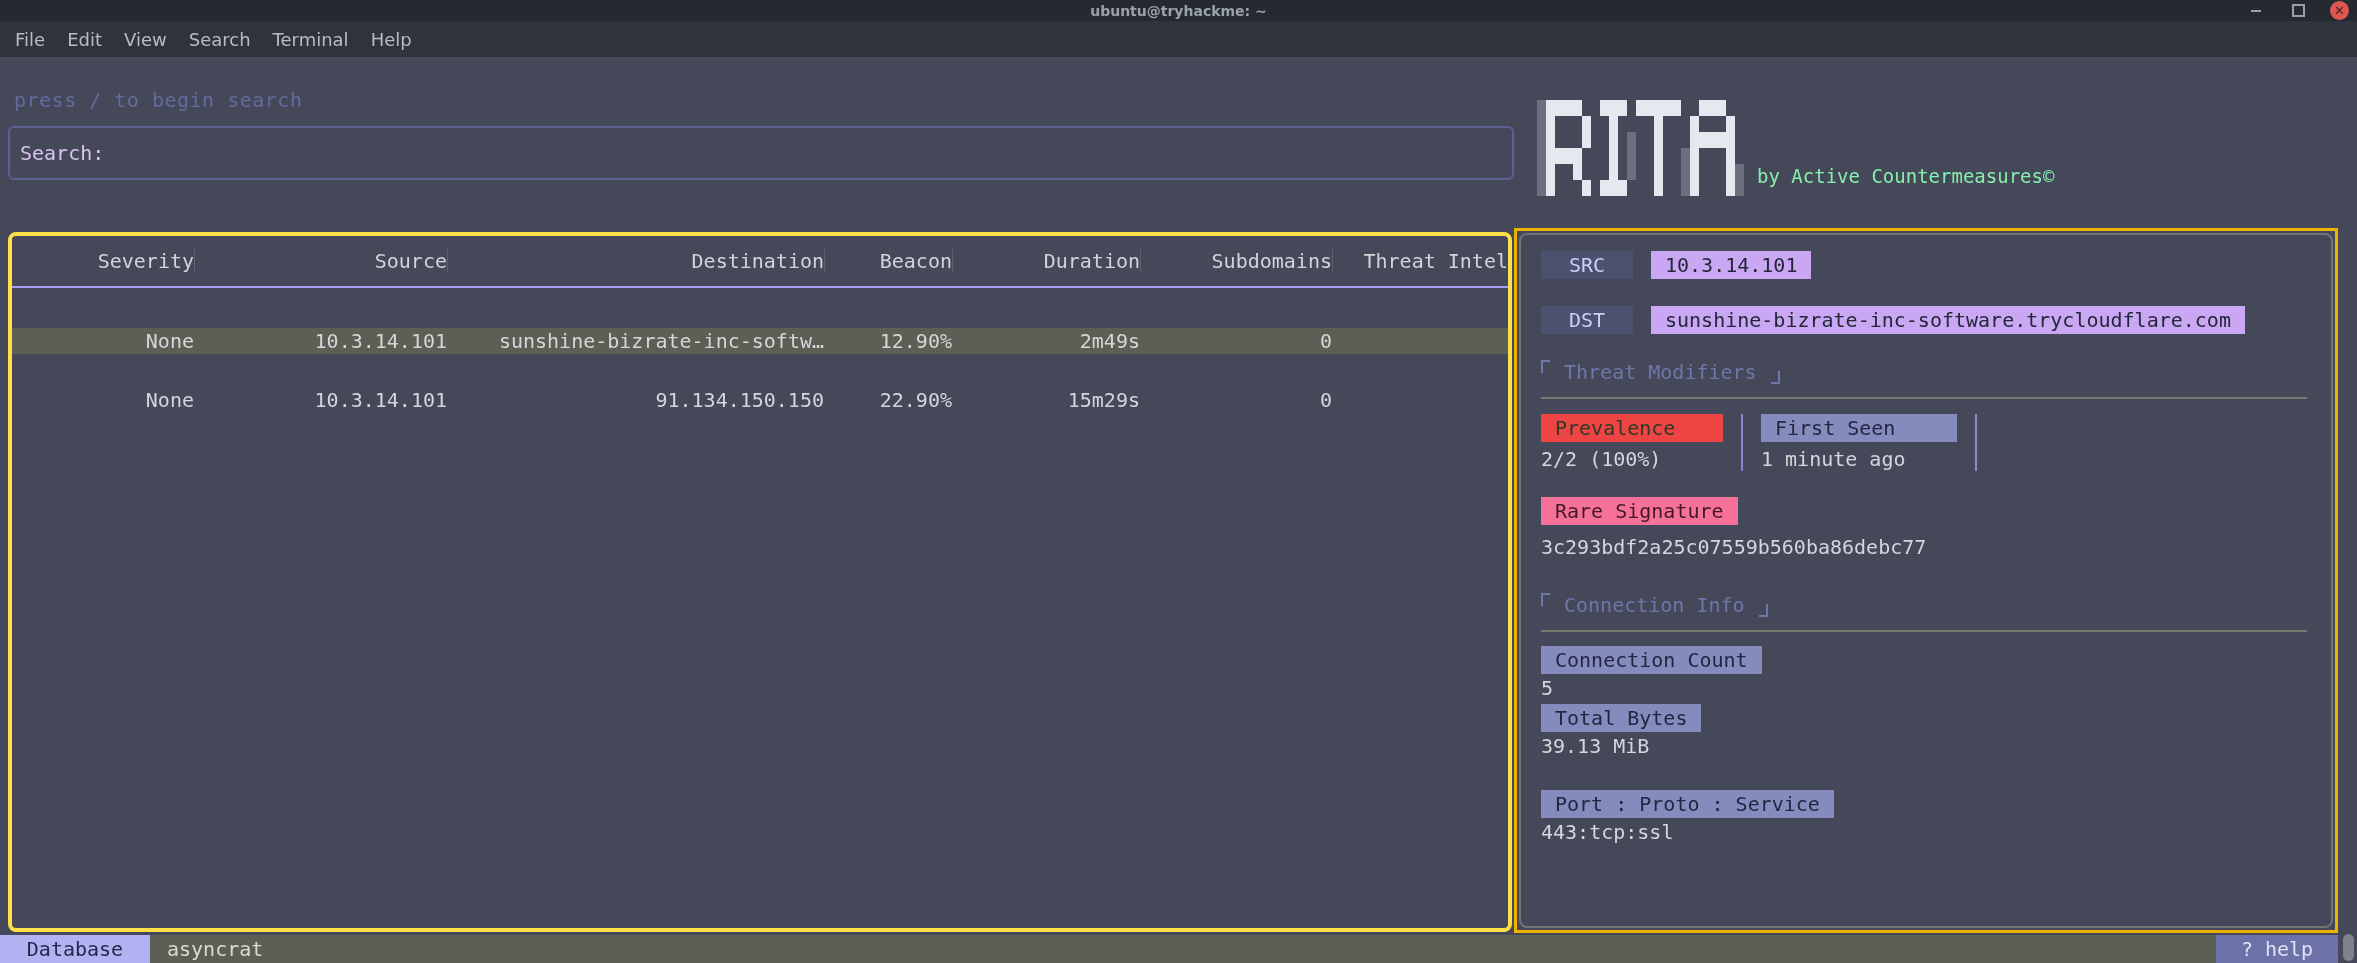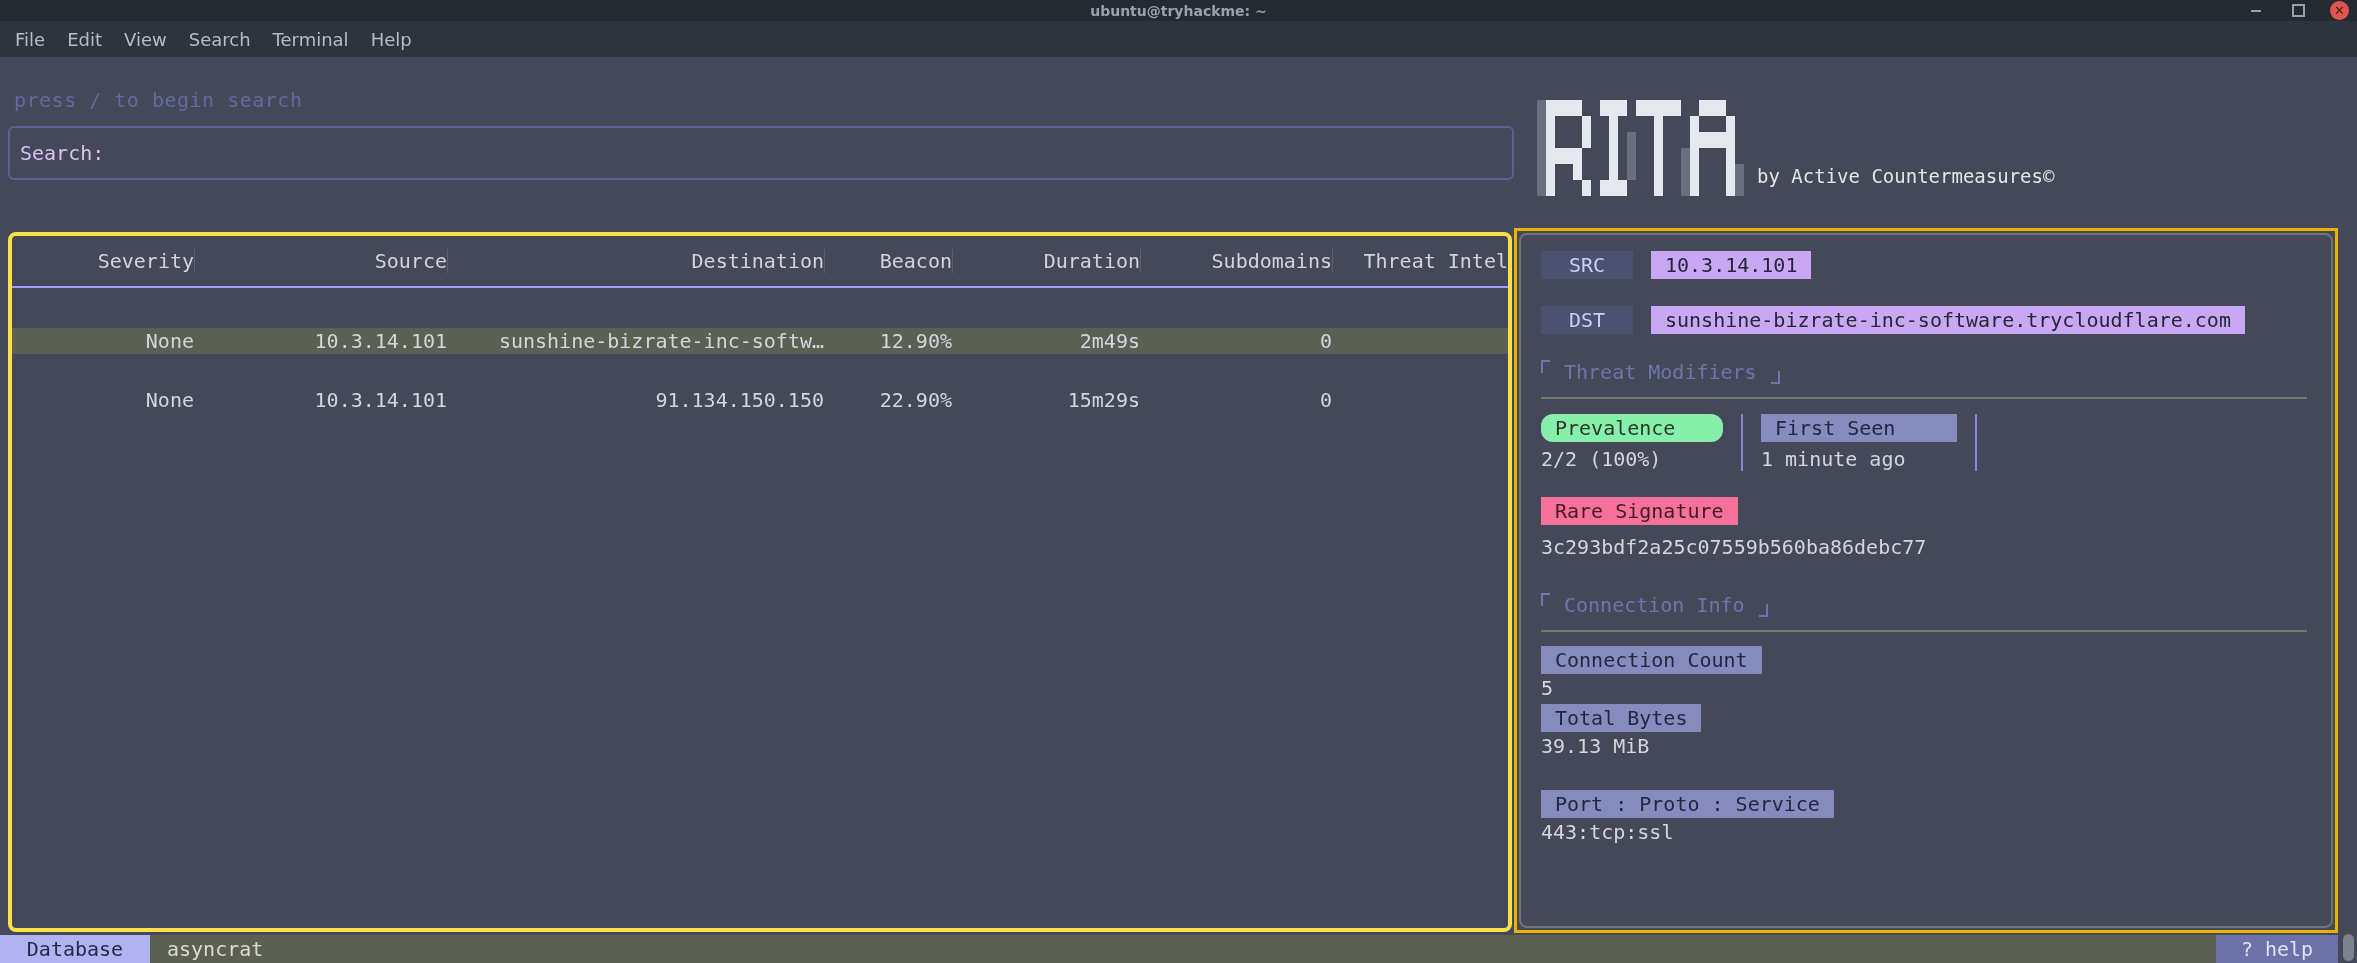--- a/index.html
+++ b/index.html
@@ -40,21 +40,21 @@
   }
 
   
   .logo {
     position: absolute; left: 1537px; top: 100px;
     display: grid; grid-template-columns: repeat(24, 9px); grid-auto-rows: 16px;
   }
   .px { width: 9px; height: 16px; }
   .px.w { background: #e6e8f0; }
   .px.g { background: #6b707e; }
-  .byline { position: absolute; left: 1757px; top: 165px; font-size: 19px; color: #e5e5e5; }
+  .byline { position: absolute; left: 1757px; top: 165px; font-size: 19px; color: #86efac; }
 
   
   .table-panel {
     position: absolute; left: 8px; top: 232px; width: 1504px; height: 700px;
     border: 4px solid #fde047; border-radius: 8px; overflow: hidden; text-align: right;
   }
   .tgrid {
     display: grid;
     grid-template-columns: 152px 253px 377px 128px 188px 192px 1fr;
     padding-left: 30px; align-items: center;
@@ -77,21 +77,21 @@
   .side-inner {
     position: absolute; left: 2px; top: 2px; right: 2px; bottom: 2px;
     border: 2px solid #737373; border-radius: 8px;
     padding: 16px 20px; overflow: hidden;
   }
   .kv-row { display: flex; gap: 18px; align-items: center; }
   .kv-row + .kv-row { margin-top: 27px; }
   .badge { display: inline-block; padding: 1px 14px; line-height: 26px; }
   .badge.keylab { background: #4c5170; color: #ccd0f4; min-width: 92px; text-align: center; }
   .badge.lavender { background: #c9a7f2; color: #24273a; }
-  .badge.green { background: #86efac; color: #2b3a26; border-radius: 12px; }
+  .badge.green { background: #ef4444; color: #2b3a26; }
   .badge.slate { background: #868bbd; color: #222741; }
   .badge.pink { background: #f6719a; color: #431a26; }
 
   .section-title { margin-top: 26px; display: flex; align-items: center; color: #6e76aa; }
   .cnr-l { width: 9px; height: 13px; border-top: 2px solid #6e76aa; border-left: 2px solid #6e76aa; align-self: flex-start; margin-right: 14px; }
   .cnr-r { width: 9px; height: 13px; border-bottom: 2px solid #6e76aa; border-right: 2px solid #6e76aa; align-self: flex-end; margin-left: 14px; }
   .divider { height: 2px; background: #747a6e; margin-top: 13px; margin-right: 4px; }
 
   .tm-grid { margin-top: 15px; display: flex; align-items: stretch; }
   .tm-col { display: flex; flex-direction: column; gap: 5px; }

